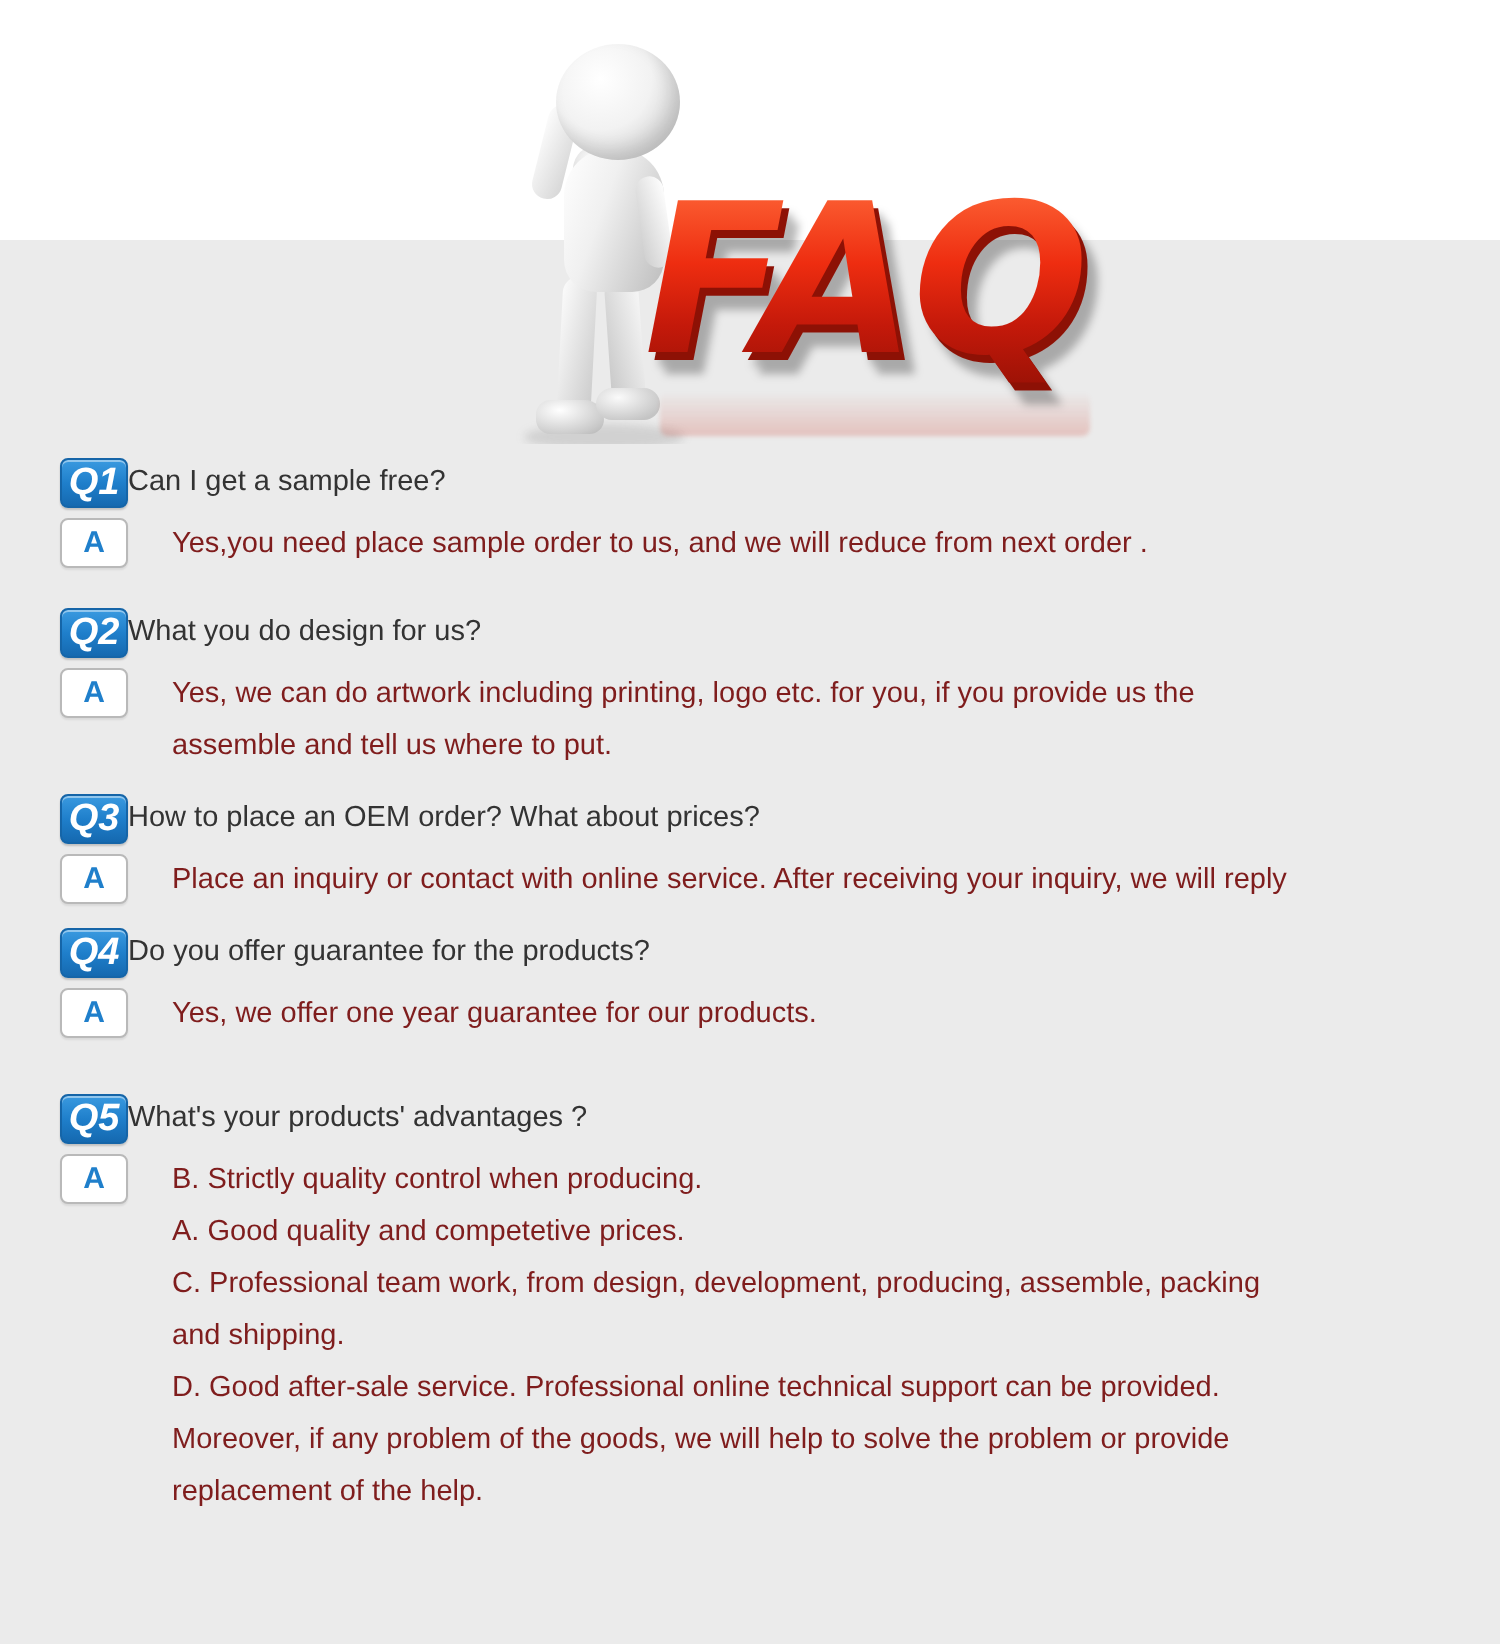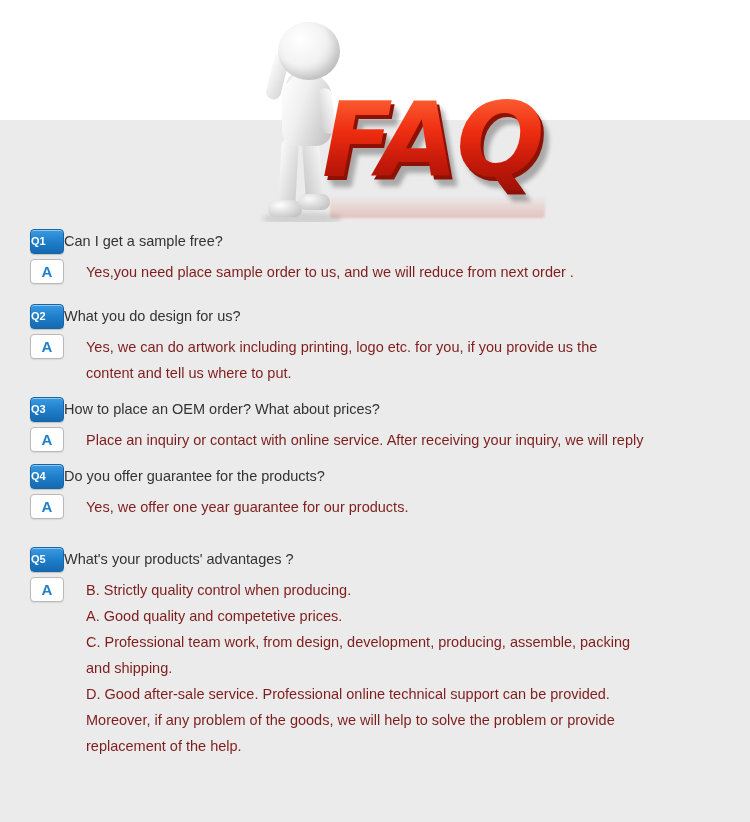--- a/index.html
+++ b/index.html
@@ -181,26 +181,28 @@
   .row.a { margin-bottom: 0; }
 
   .badge-q {
     flex: 0 0 auto;
     width: 34px;
     height: 25px;
     border-radius: 4px;
     background: linear-gradient(180deg, #3a9ae0 0%, #1f7fcb 50%, #1569b0 100%);
     border: 1px solid #1565a8;
     color: #ffffff;
-    font-size: 11px;
+    font-size: 19px;
     font-weight: bold;
     line-height: 23px;
+    text-align: center;
     letter-spacing: 0px;
     box-shadow: 0 1px 1px rgba(0,0,0,0.18), inset 0 1px 0 rgba(255,255,255,0.45);
     margin-top: 1px;
+    font-style: italic;
   }
   .badge-a {
     flex: 0 0 auto;
     width: 34px;
     height: 25px;
     border-radius: 4px;
     background: #ffffff;
     border: 1px solid #b9b9b9;
     color: #1f7fcb;
     font-size: 15px;
@@ -275,21 +277,21 @@
 
     <div class="qa-block">
       <div class="row q">
         <div class="badge-q">Q2</div>
         <div class="qtext">What you do design for us?</div>
       </div>
       <div class="row a">
         <div class="badge-a">A</div>
         <div class="atext">
           <span class="line">Yes, we can do artwork including printing, logo etc. for you, if you provide us the</span>
-          <span class="line">content and tell us where to put.</span>
+          <span class="line">assemble and tell us where to put.</span>
         </div>
       </div>
     </div>
 
     <div class="qa-block">
       <div class="row q">
         <div class="badge-q">Q3</div>
         <div class="qtext">How to place an OEM order? What about prices?</div>
       </div>
       <div class="row a">

